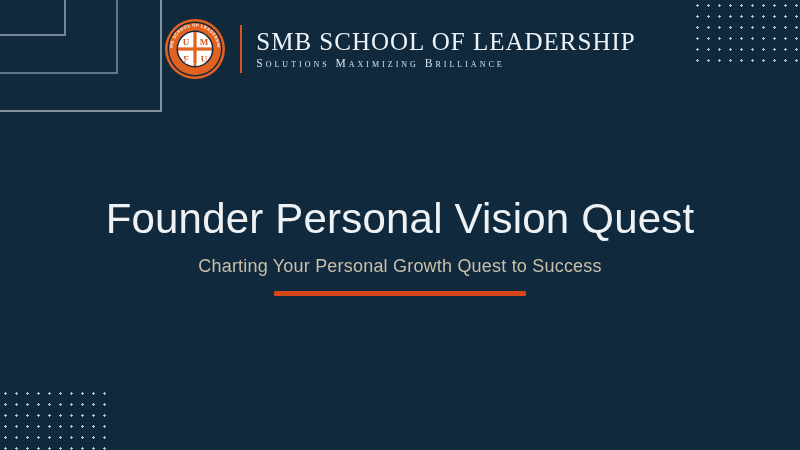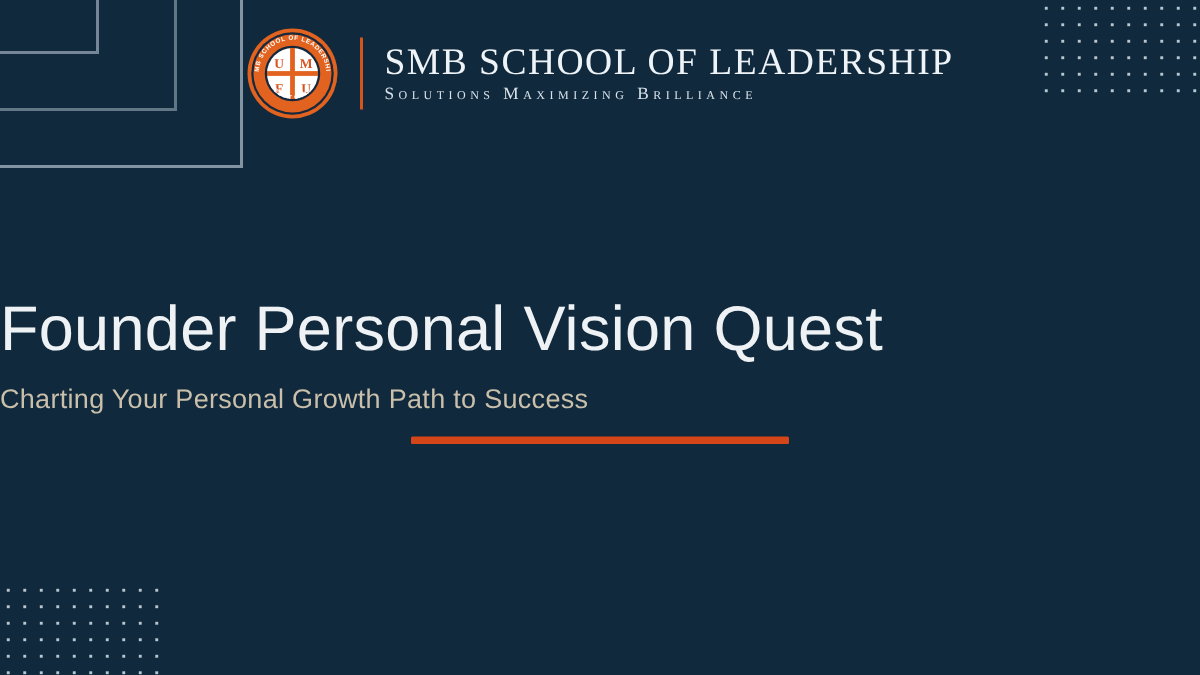--- a/index.html
+++ b/index.html
@@ -90,21 +90,21 @@
     color:#d9e3ec;
     margin-top:2px;
     white-space:nowrap;
     font-variant:small-caps;
   }
 
   
   .center-block{
     position:absolute;
     left:0;right:0;top:196px;
-    text-align:left;
+    text-align:center;
   }
   .slide-title{
     font-family:"Liberation Sans", sans-serif;
     font-size:42px;
     font-weight:400;
     color:#eef2f5;
     letter-spacing:0.2px;
     line-height:1.1;
     margin:0;
   }
@@ -175,17 +175,17 @@
 
     <div class="brand-text">
       <div class="brand-name">SMB SCHOOL OF LEADERSHIP</div>
       <div class="brand-tagline">Solutions Maximizing Brilliance</div>
     </div>
 
   </div>
 
   <div class="center-block">
     <h1 class="slide-title">Founder Personal Vision Quest</h1>
-    <p class="slide-subtitle">Charting Your Personal Growth Path to Success</p>
+    <p class="slide-subtitle">Charting Your Personal Growth Quest to Success</p>
     <div class="accent-rule"></div>
   </div>
 
 </div>
 
 </body></html>

